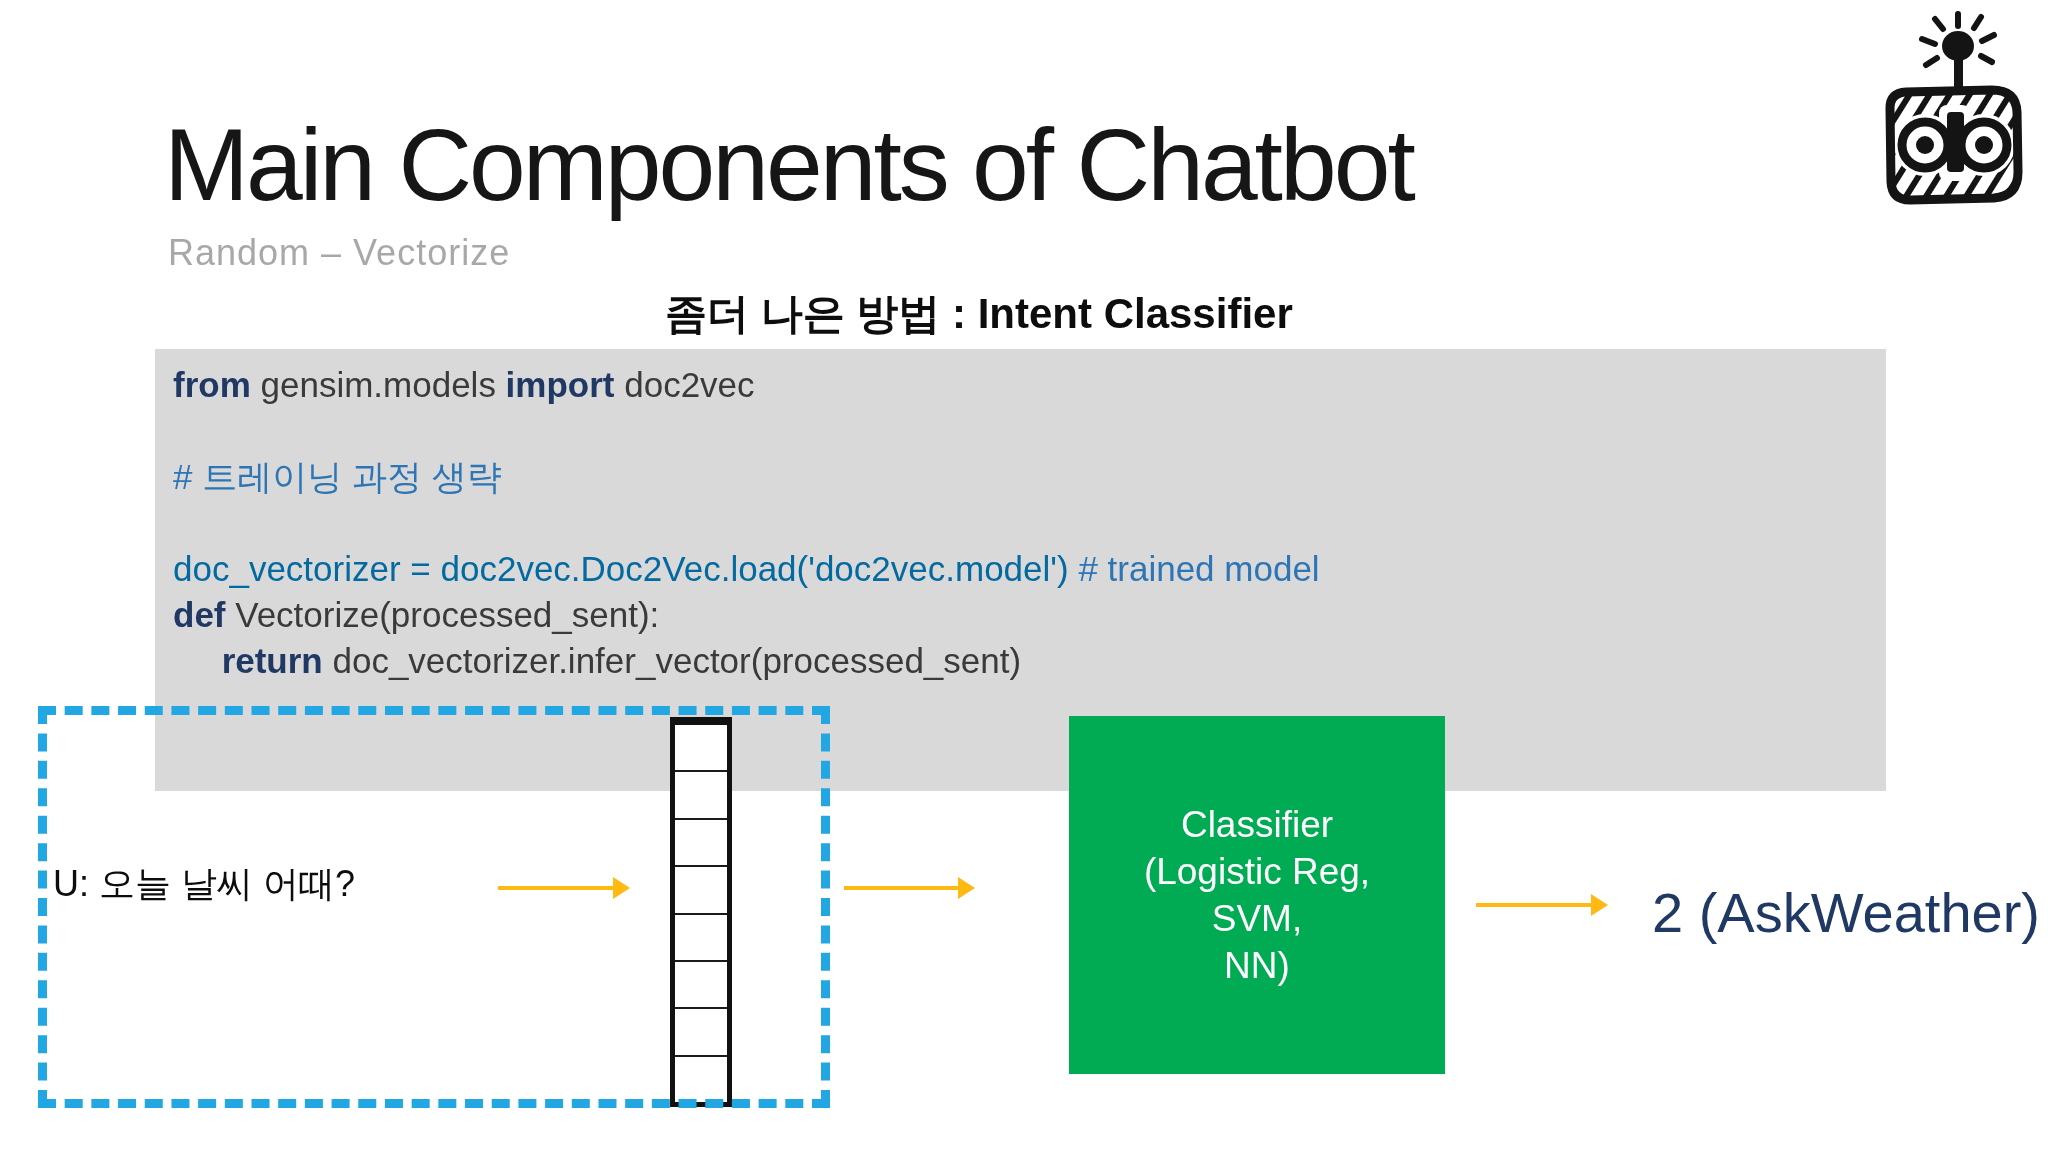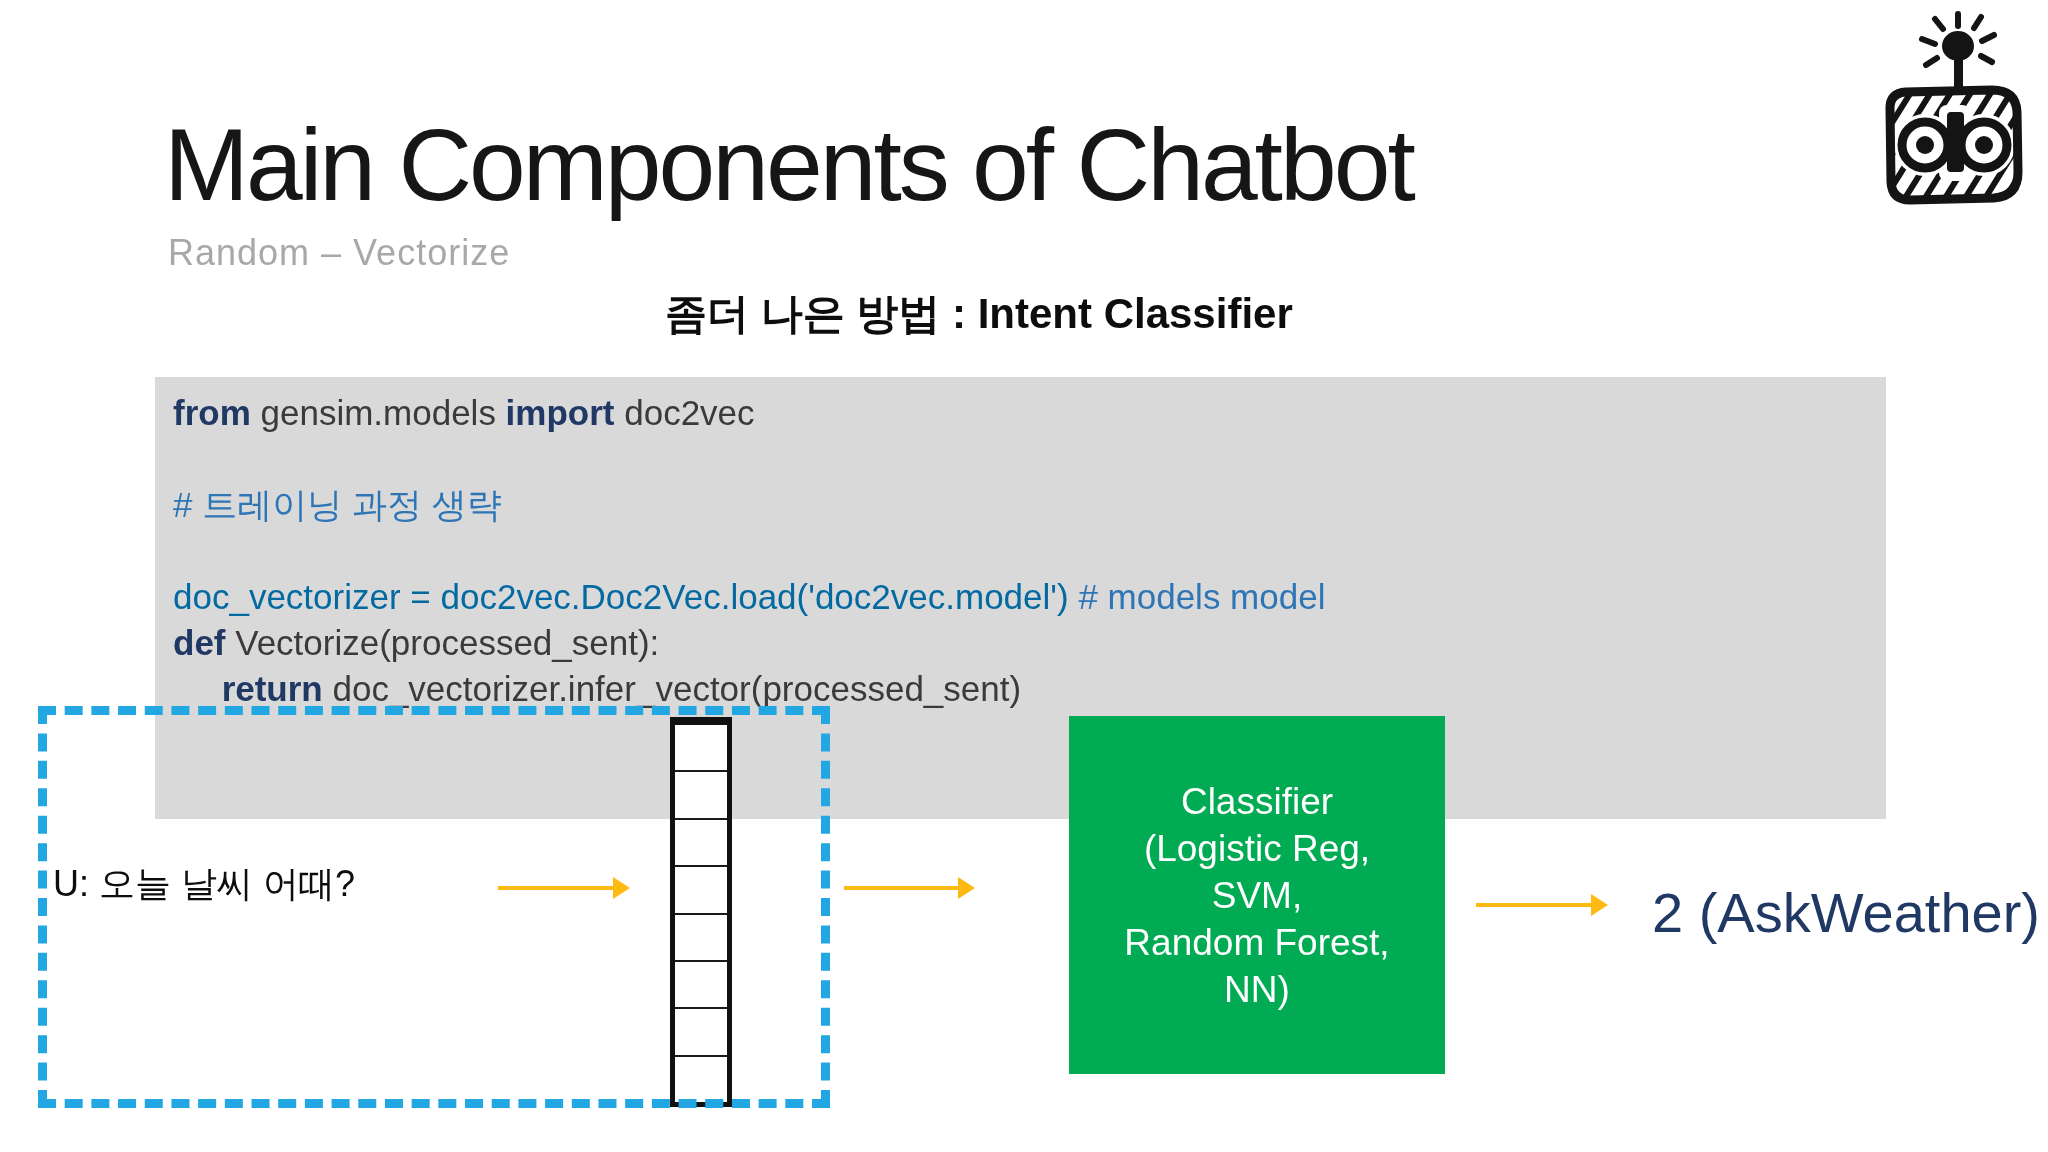--- a/index.html
+++ b/index.html
@@ -30,21 +30,20 @@
     font-size:42px;color:#0d0d0d;white-space:nowrap;
   }
   .section-heading .ko{font-weight:700;}
   .section-heading .en{font-weight:700;}
 
   
   .code-block{
     position:absolute;left:147px;top:349px;width:1731px;height:442px;
     background:var(--code-bg);
     padding:13px 0 10px 18px;
-    margin-top:28px;
   }
   .code-line{
     height:46px;font-size:35px;line-height:46px;white-space:pre;
     color:#3A3A3A;
   }
   .code-line .seg-keyword{font-weight:700;}
 
   
   .dashed-box{
     position:absolute;left:30px;top:706px;width:792px;height:402px;
@@ -99,21 +98,21 @@
 
   <div class="section-heading">
     <span class="ko">좀더 나은 방법 : </span><span class="en">Intent Classifier</span>
   </div>
 
   <div class="code-block" id="code-lines">
       <div class="code-line"><span class="seg-keyword" style="color: rgb(31, 56, 100);">from</span><span class="seg-plain" style="color: rgb(58, 58, 58);"> gensim.models </span><span class="seg-keyword" style="color: rgb(31, 56, 100);">import</span><span class="seg-plain" style="color: rgb(58, 58, 58);"> doc2vec</span></div>
       <div class="code-line"></div>
       <div class="code-line"><span class="seg-comment" style="color: rgb(46, 117, 182);"># 트레이닝 과정 생략</span></div>
       <div class="code-line"></div>
-      <div class="code-line"><span class="seg-plain" style="color: #0369a1;">doc_vectorizer = doc2vec.Doc2Vec.load('doc2vec.model') </span><span class="seg-comment" style="color: rgb(46, 117, 182);"># models model</span></div>
+      <div class="code-line"><span class="seg-plain" style="color: #0369a1;">doc_vectorizer = doc2vec.Doc2Vec.load('doc2vec.model') </span><span class="seg-comment" style="color: rgb(46, 117, 182);"># trained model</span></div>
       <div class="code-line"><span class="seg-keyword" style="color: rgb(31, 56, 100);">def</span><span class="seg-plain" style="color: rgb(58, 58, 58);"> Vectorize(processed_sent):</span></div>
       <div class="code-line"><span class="seg-plain" style="color: rgb(58, 58, 58);">     </span><span class="seg-keyword" style="color: rgb(31, 56, 100);">return</span><span class="seg-plain" style="color: rgb(58, 58, 58);"> doc_vectorizer.infer_vector(processed_sent)</span></div>
     </div>
 
   <div class="utterance">U: 오늘 날씨 어때?</div>
 
   <div class="vector-column" id="vector-column">
       <div class="vector-cell"></div>
       <div class="vector-cell"></div>
       <div class="vector-cell"></div>
@@ -125,21 +124,20 @@
     </div>
 
   <div class="arrow arrow-1"></div>
   <div class="arrow arrow-2"></div>
   <div class="arrow arrow-3"></div>
 
   <div class="classifier-box" id="classifier-box" style="color: rgb(255, 255, 255);">
       <div class="classifier-line">Classifier</div>
       <div class="classifier-line">(Logistic Reg,</div>
       <div class="classifier-line">SVM,</div>
-      <div class="classifier-line">Random Forest,</div>
       <div class="classifier-line">NN)</div>
     </div>
 
   <div class="output-label">2 (AskWeather)</div>
 
   <div class="dashed-box"></div>
 
   <svg class="robot" viewBox="0 0 146 202" aria-hidden="true">
     <defs>
       <pattern id="hatch" width="17" height="17" patternUnits="userSpaceOnUse" patternTransform="rotate(32)">

